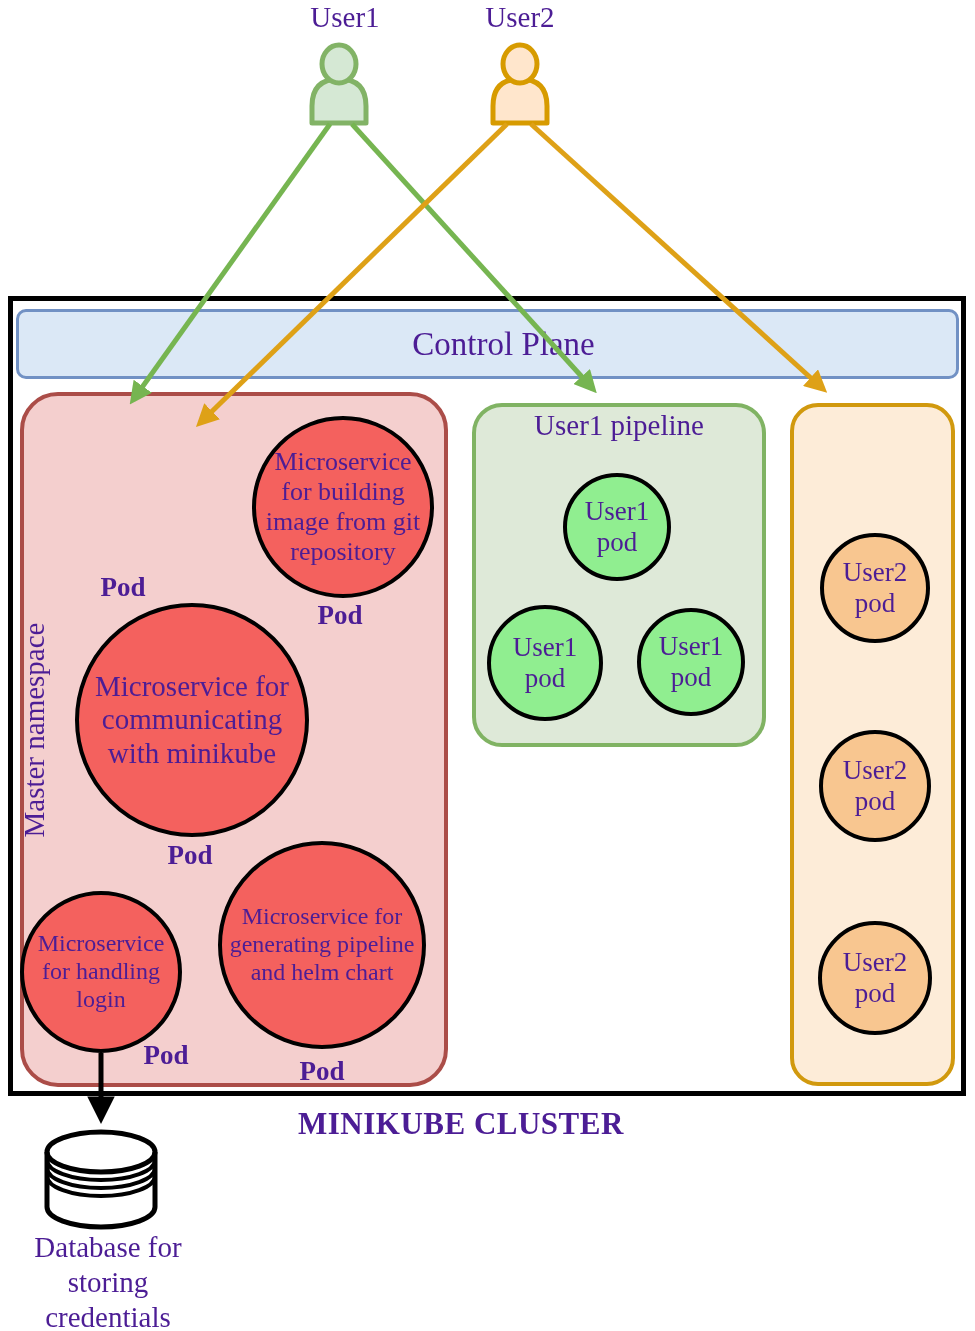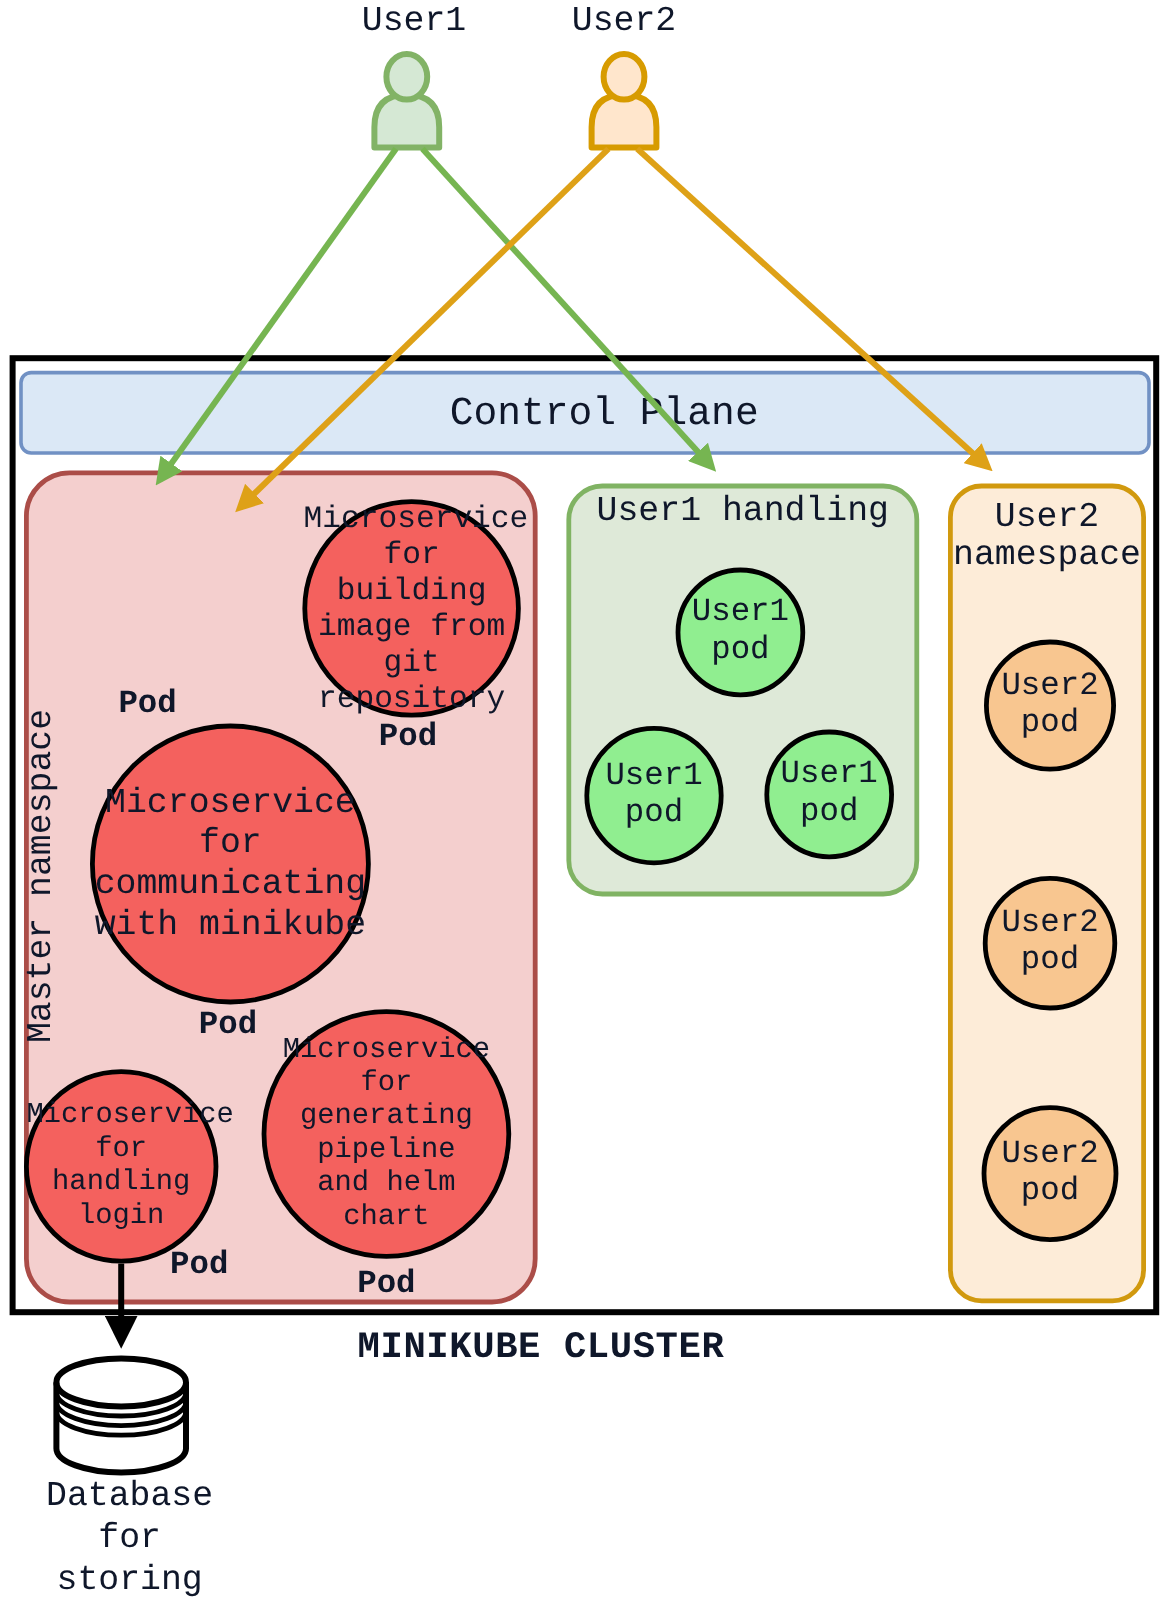--- a/index.html
+++ b/index.html
@@ -1,18 +1,18 @@
 <!DOCTYPE html>
 <html><head>
 <meta charset="utf-8">
 <style>
   html,body{margin:0;padding:0;background:#fff;}
   .stage{
     position:relative;width:975px;height:1331px;background:#ffffff;
-    font-family:Liberation Mono, monospace;color:#0f172a;overflow:hidden;
+    font-family:Liberation Serif, serif;color:#4c1d95;overflow:hidden;
   }
   .abs{position:absolute;}
   .toplabel{font-size:29px;text-align:center;}
   .cluster-box{
     border:5px solid #000;background:#ffffff;box-sizing:border-box;
   }
   .control-plane{
     background:#dbe8f6;border:3px solid #7191c4;border-radius:10px;
     box-sizing:border-box;display:flex;align-items:center;justify-content:center;
     font-size:33px;
@@ -51,24 +51,23 @@
   <div class="abs cluster-box" style="left:8px;top:296px;width:958px;height:800px"></div>
 
   <div class="abs control-plane" style="left:16px;top:309px;width:943px;height:70px">
     <span>Control Plane</span>
   </div>
 
   <div class="abs ns master" style="left:20px;top:392px;width:428px;height:695px"></div>
   <div class="abs vlabel" style="left:-114px;top:712px;width:300px;height:36px">Master namespace</div>
 
   <div class="abs ns green" style="left:472px;top:403px;width:294px;height:344px"></div>
-  <div class="abs ns-title" style="left:472px;top:410px;width:294px">User1 handling</div>
+  <div class="abs ns-title" style="left:472px;top:410px;width:294px">User1 pipeline</div>
 
   <div class="abs ns orange" style="left:790px;top:403px;width:165px;height:683px"></div>
-  <div class="abs ns-title" style="left:792px;top:415px;width:161px">User2 namespace</div>
 
   <div class="abs podtag" style="left:83px;top:572px;width:80px">Pod</div>
 
   <div class="abs circle red" style="left:252px;top:416px;width:182px;height:182px">
     <div class="ctext" style="font-size:26px;width:180px">Microservice
 for building
 image from git
 repository</div>
   </div>
   <div class="abs podtag" style="left:300px;top:600px;width:80px">Pod</div>

